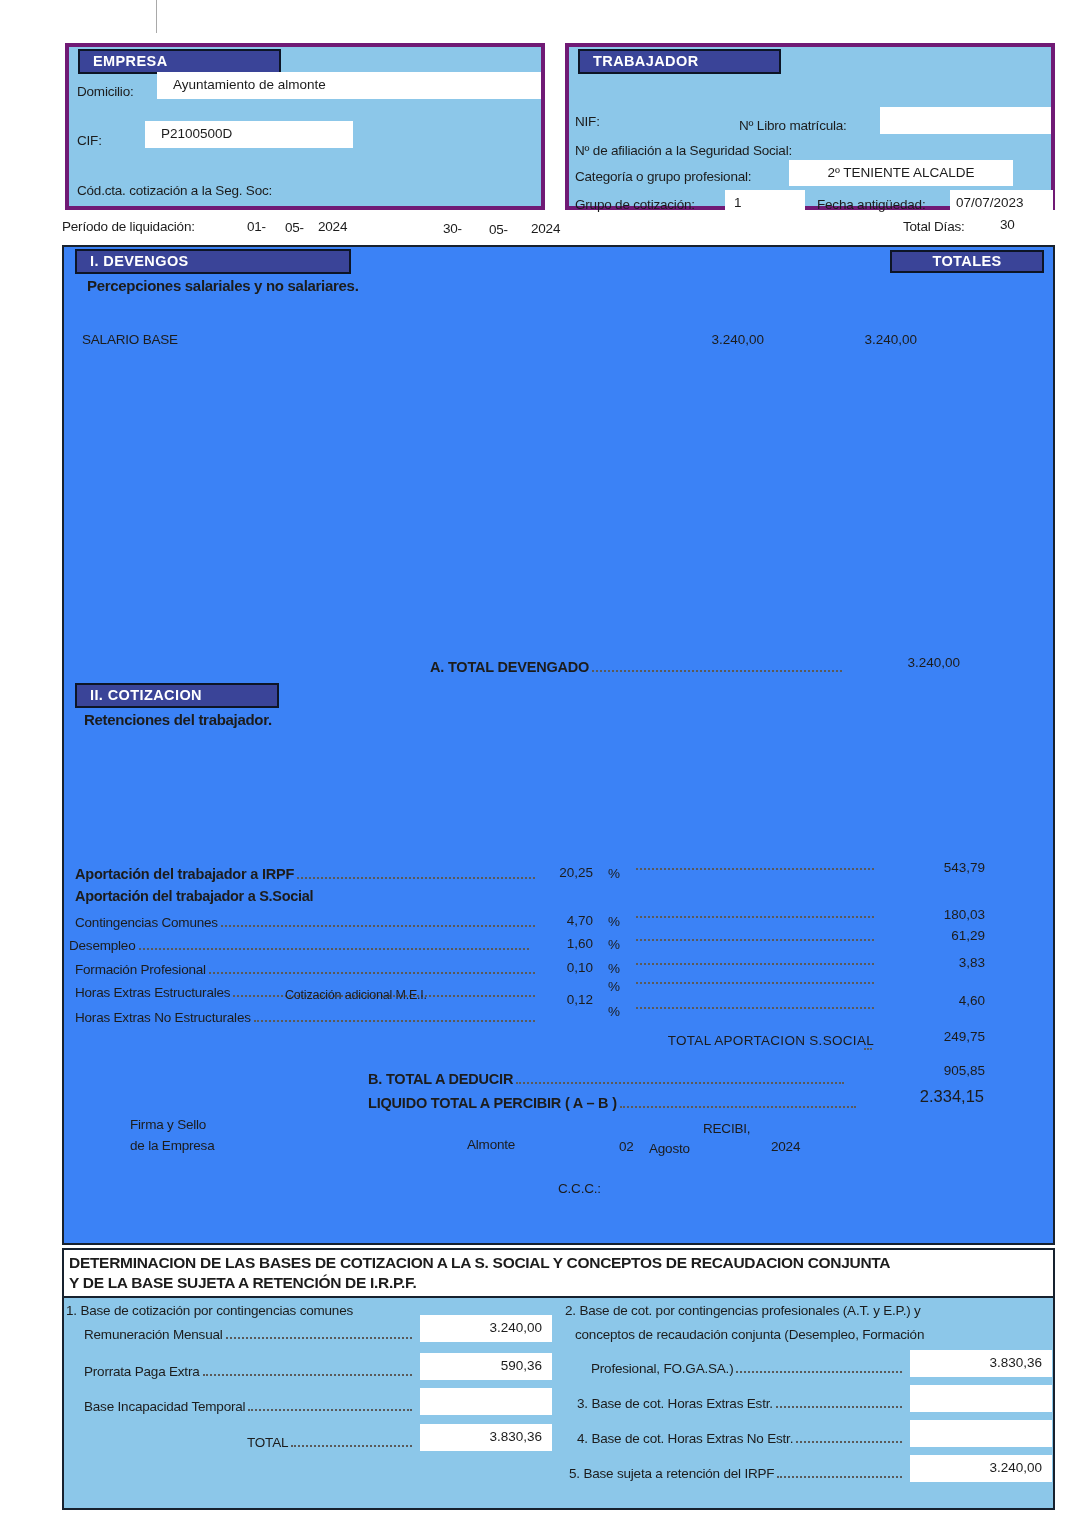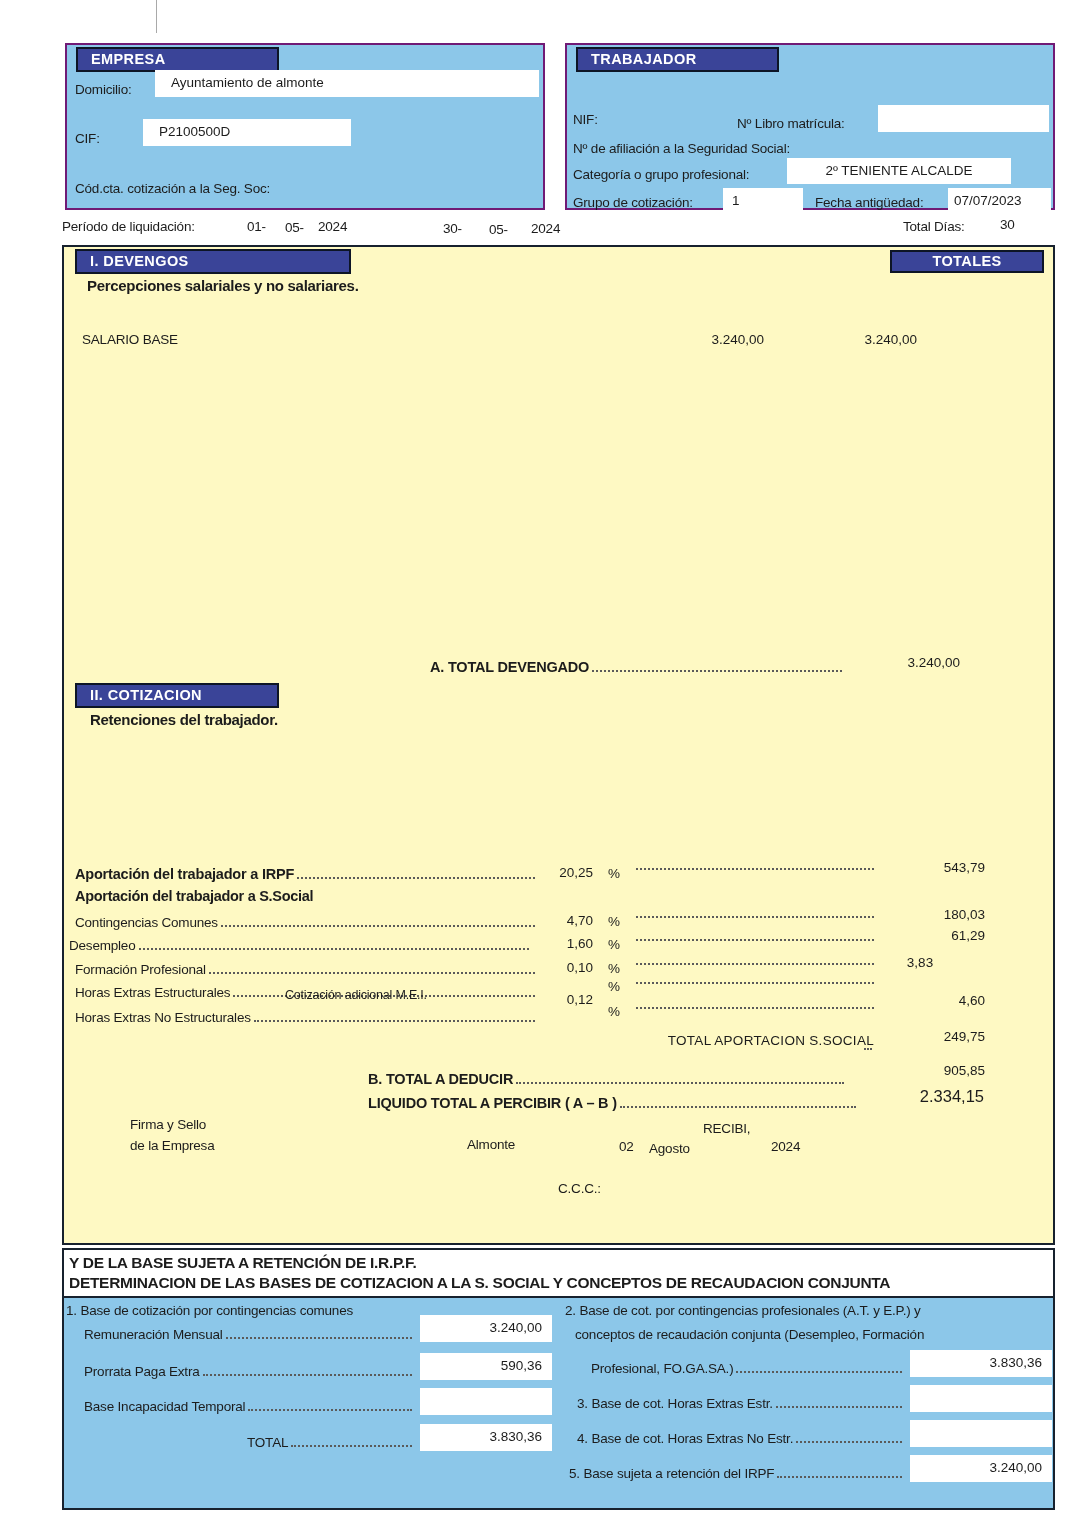--- a/index.html
+++ b/index.html
@@ -4,35 +4,35 @@
 <style>
   * { margin:0; padding:0; box-sizing:border-box; }
   html,body { background:#fff; }
   .page {
     position:relative; width:1080px; height:1527px; background:#ffffff;
     font-family:"Liberation Sans", sans-serif; color:#1c1c1c; overflow:hidden;
   }
   .topline { position:absolute; left:156px; top:0; width:1px; height:33px; background:#a9a9a9; }
 
   
-  .panel { position:absolute; background:#8cc7e9; border:2px solid #701a75;padding-left:8px; }
+  .panel { position:absolute; background:#8cc7e9; border:4px solid #701a75;padding-left:8px; }
   .navbar {
     position:absolute; background:#3a4498; border:2px solid #0d1526; color:#ffffff;
     font-weight:bold; font-size:14.5px; line-height:20px; letter-spacing:.4px;
     padding-left:13px; height:25px;
   }
   .navbar.center { text-align:center; padding-left:0; }
   .wbox { position:absolute; background:#ffffff; font-size:13.5px; line-height:26px; height:27px; }
   .wbox.right { text-align:right; padding-right:10px; }
   .lbl { position:absolute; font-size:13.5px; white-space:nowrap; letter-spacing:-0.2px; }
   .b { font-weight:bold; }
   .big-subtitle { position:absolute; font-weight:bold; font-size:15px; letter-spacing:-0.3px; white-space:nowrap; }
 
   .mainbox { position:absolute; left:62px; top:245px; width:993px; height:1000px;
-             background:#fef9c3; border:2px solid #17212e; }
+             background:#3b82f6; border:2px solid #17212e; }
 
   
   .lzone { position:absolute; display:flex; align-items:flex-end; height:18px; white-space:nowrap; }
   .lzone .dots { flex:1; border-bottom:2px dotted #5a5a5a; margin:0 2px 3px 3px; min-width:8px; }
   .lzone .t { font-size:13.5px; letter-spacing:-0.2px; }
   .lzone .t.b { font-weight:bold; font-size:14.5px; }
   .pct { position:absolute; width:59px; text-align:right; font-size:13.5px; }
   .sym { position:absolute; font-size:13.5px; }
   .dots2 { position:absolute; height:18px; border-bottom:2px dotted #5a5a5a; }
   .val { position:absolute; width:130px; text-align:right; font-size:13.5px; }
@@ -96,21 +96,21 @@
 
     <div>
       <span class="lzone" style="left:366px; top:410px; width:414px;">
         <span class="t b">A. TOTAL DEVENGADO</span>
         <span class="dots"></span>
       </span>
       <span class="val" style="left:766px; top:408px;">3.240,00</span>
     </div>
 
     <div class="navbar" style="left:11px; top:436px; width:204px;">II. COTIZACION</div>
-    <div class="big-subtitle" style="left:26px; top:464px;">Retenciones del trabajador.</div>
+    <div class="big-subtitle" style="left:20px; top:464px;">Retenciones del trabajador.</div>
 
     <div>
       <span class="lzone" style="left:11px; top:617px; width:462px;">
         <span class="t b">Aportación del trabajador a IRPF</span>
         <span class="dots"></span>
       </span>
       <span class="pct" style="left:470px; top:618px;">20,25</span>
       <span class="sym" style="left:544px; top:619px;">%</span>
       <span class="dots2" style="left:572px; top:605px; width:238px;"></span>
       <span class="val" style="left:791px; top:613px;">543,79</span>
@@ -139,21 +139,21 @@
       <span class="val" style="left:791px; top:681px;">61,29</span>
     </div>
     <div>
       <span class="lzone" style="left:11px; top:712px; width:462px;">
         <span class="t">Formación Profesional</span>
         <span class="dots"></span>
       </span>
       <span class="pct" style="left:470px; top:713px;">0,10</span>
       <span class="sym" style="left:544px; top:714px;">%</span>
       <span class="dots2" style="left:572px; top:700px; width:238px;"></span>
-      <span class="val" style="left:791px; top:708px;text-align:center;">3,83</span>
+      <span class="val" style="left:791px; top:708px;">3,83</span>
     </div>
     <div>
       <span class="lzone" style="left:11px; top:735px; width:462px;">
         <span class="t">Horas Extras Estructurales</span>
         <span class="dots"></span>
       </span>
       <span class="sym" style="left:544px; top:732px;">%</span>
       <span class="dots2" style="left:572px; top:719px; width:238px;"></span>
     </div>
 
@@ -199,22 +199,22 @@
     <span class="lbl" style="left:403px; top:890px;">Almonte</span>
     <span class="lbl" style="left:555px; top:892px;">02</span>
     <span class="lbl" style="left:585px; top:894px;">Agosto</span>
     <span class="lbl" style="left:707px; top:892px;">2024</span>
 
     <span class="lbl" style="left:494px; top:934px;">C.C.C.:</span>
   </section>
 
   <section class="basesbox">
     <div class="bases-header">
+      <div>DETERMINACION DE LAS BASES DE COTIZACION A LA S. SOCIAL Y CONCEPTOS DE RECAUDACION CONJUNTA</div>
       <div>Y DE LA BASE SUJETA A RETENCIÓN DE I.R.P.F.</div>
-      <div>DETERMINACION DE LAS BASES DE COTIZACION A LA S. SOCIAL Y CONCEPTOS DE RECAUDACION CONJUNTA</div>
     </div>
     <div class="bluepanel">
 
       <span class="lbl" style="left:2px; top:5px;">1. Base de cotización por contingencias comunes</span>
 
       <span class="lzone" style="left:20px; top:26px; width:330px;">
         <span class="t">Remuneración Mensual</span>
         <span class="dots"></span>
       </span>
       <div class="wbox right" style="left:356px; top:17px; width:132px;">3.240,00</div>

